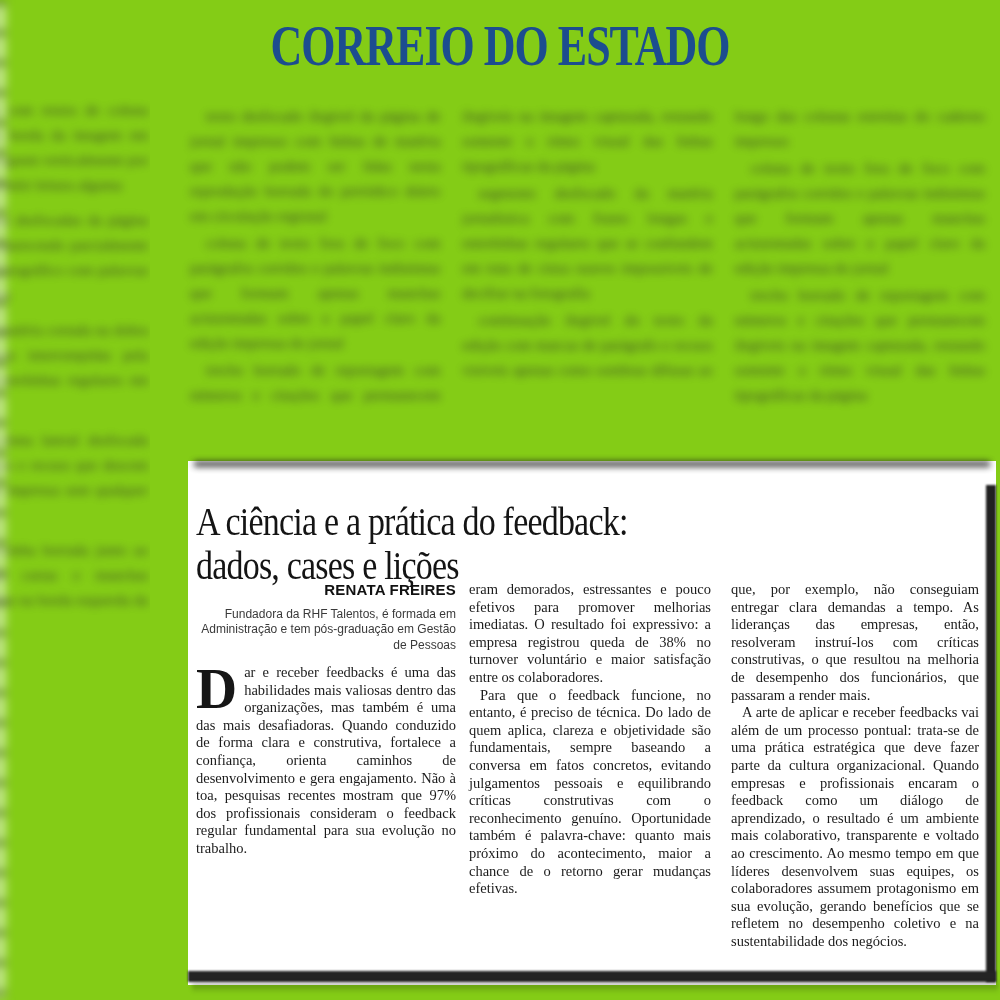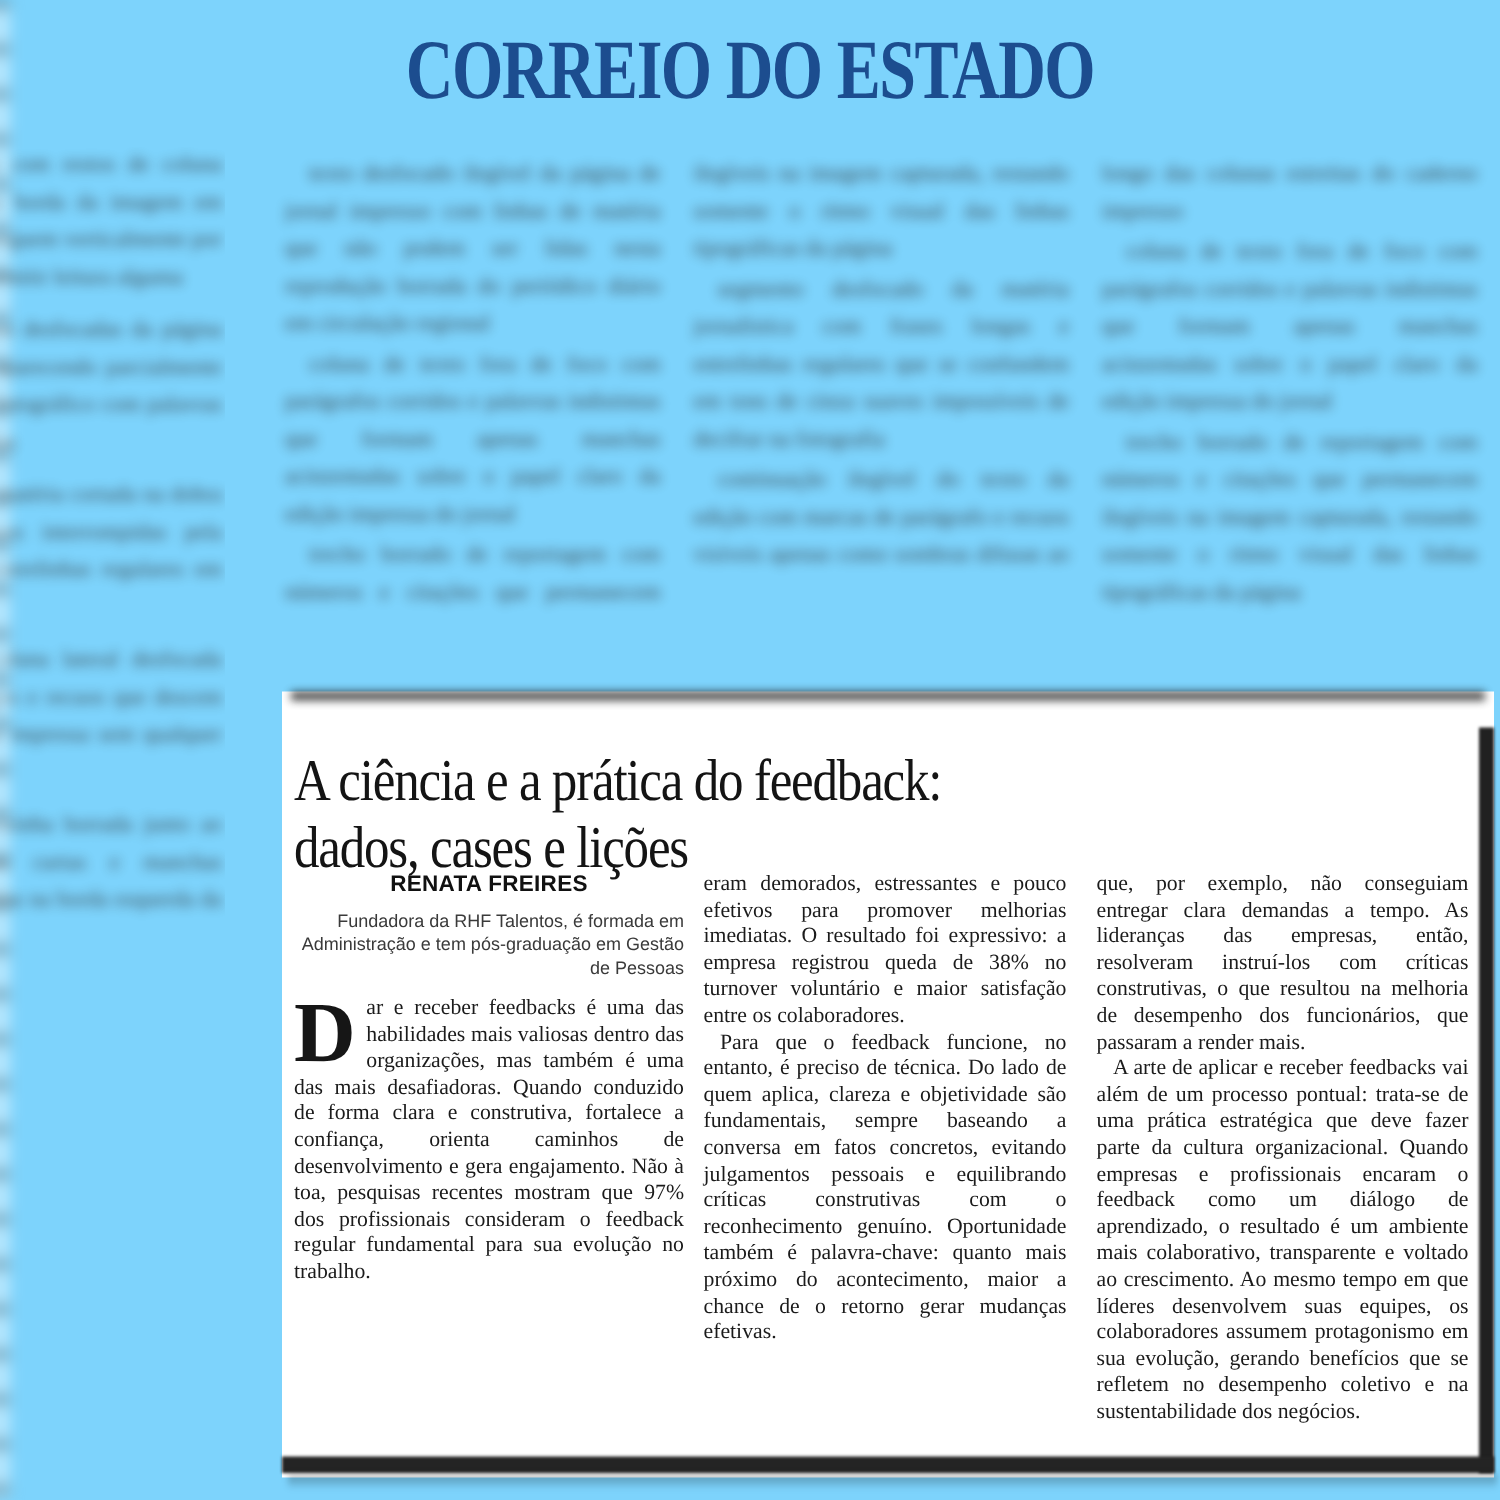--- a/index.html
+++ b/index.html
@@ -1,16 +1,16 @@
 <!DOCTYPE html>
 <html lang="pt"><head>
 <meta charset="utf-8">
 <style>
   html,body{margin:0;padding:0;background:#ffffff;}
-  .page{position:relative;width:1000px;height:1000px;background:#7dd3fc;overflow:hidden;
+  .page{position:relative;width:1000px;height:1000px;background:#84cc16;overflow:hidden;
         font-family:"Liberation Serif",serif;color:#1a1a1a;}
 
   
   .masthead{position:absolute;top:14px;left:0;right:0;text-align:center;}
   .masthead-title{display:inline-block;font-family:"Liberation Serif",serif;font-weight:700;
         font-size:44px;letter-spacing:-1px;color:#1c4d8f;
         transform:scaleY(1.28);transform-origin:center top;white-space:nowrap;}
 
   
   .blur-top{position:absolute;left:190px;top:104px;width:795px;height:366px;overflow:hidden;
@@ -42,21 +42,21 @@
         font-family:"Liberation Serif",serif;font-weight:400;color:#141414;
         font-size:34px;line-height:38px;letter-spacing:-.8px;
         transform:scaleY(1.16);transform-origin:left top;}
 
   .col{position:absolute;top:120px;text-align:justify;font-size:14.5px;line-height:17.6px;color:#1b1b1b;}
   .col1{left:8px;width:260px;}
   .col2{left:281px;width:242px;}
   .col3{left:543px;width:248px;}
 
   .byline{font-family:"Liberation Sans",sans-serif;font-weight:700;font-size:15px;
-        letter-spacing:.2px;color:#111;text-align:center;margin:0 0 8px 0;}
+        letter-spacing:.2px;color:#111;text-align:right;margin:0 0 8px 0;}
   .bio{font-family:"Liberation Sans",sans-serif;font-size:12px;line-height:15.5px;
         color:#3a3a3a;text-align:right;margin:0 0 11px 0;}
 
   .col p.body-p{margin:0;}
   .col p.indent{text-indent:11px;font-family:Liberation Serif, serif;}
   .dropcap{float:left;font-size:57px;line-height:46px;font-weight:700;color:#161616;
         padding:2px 7px 0 0;font-family:"Liberation Serif",serif;}
 </style>
 </head>
 <body>

